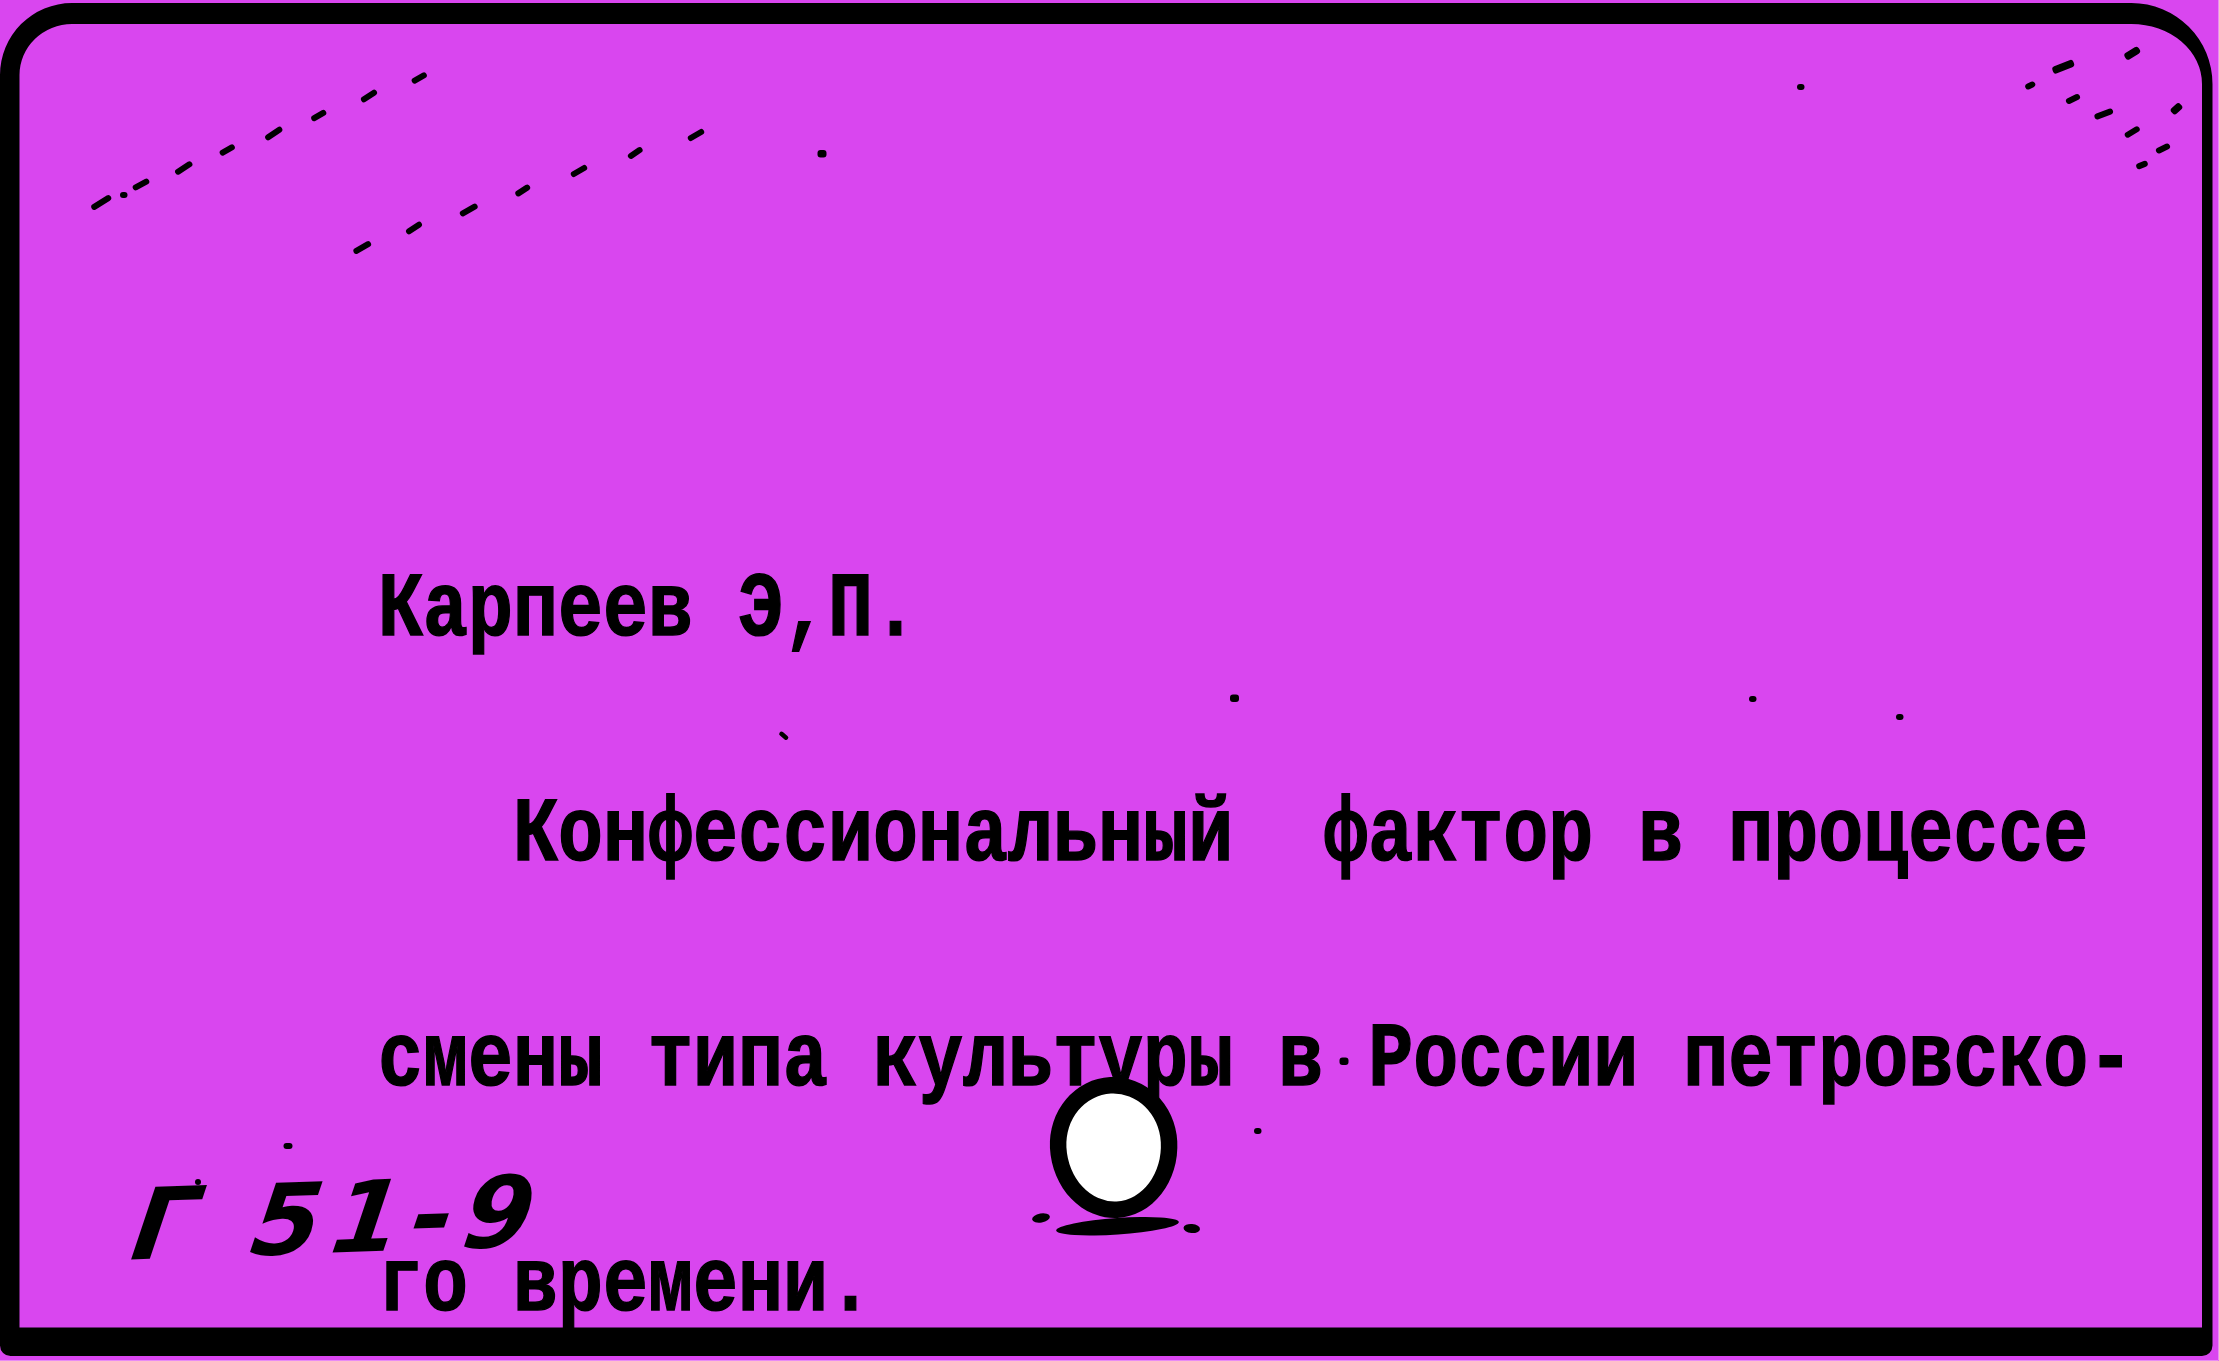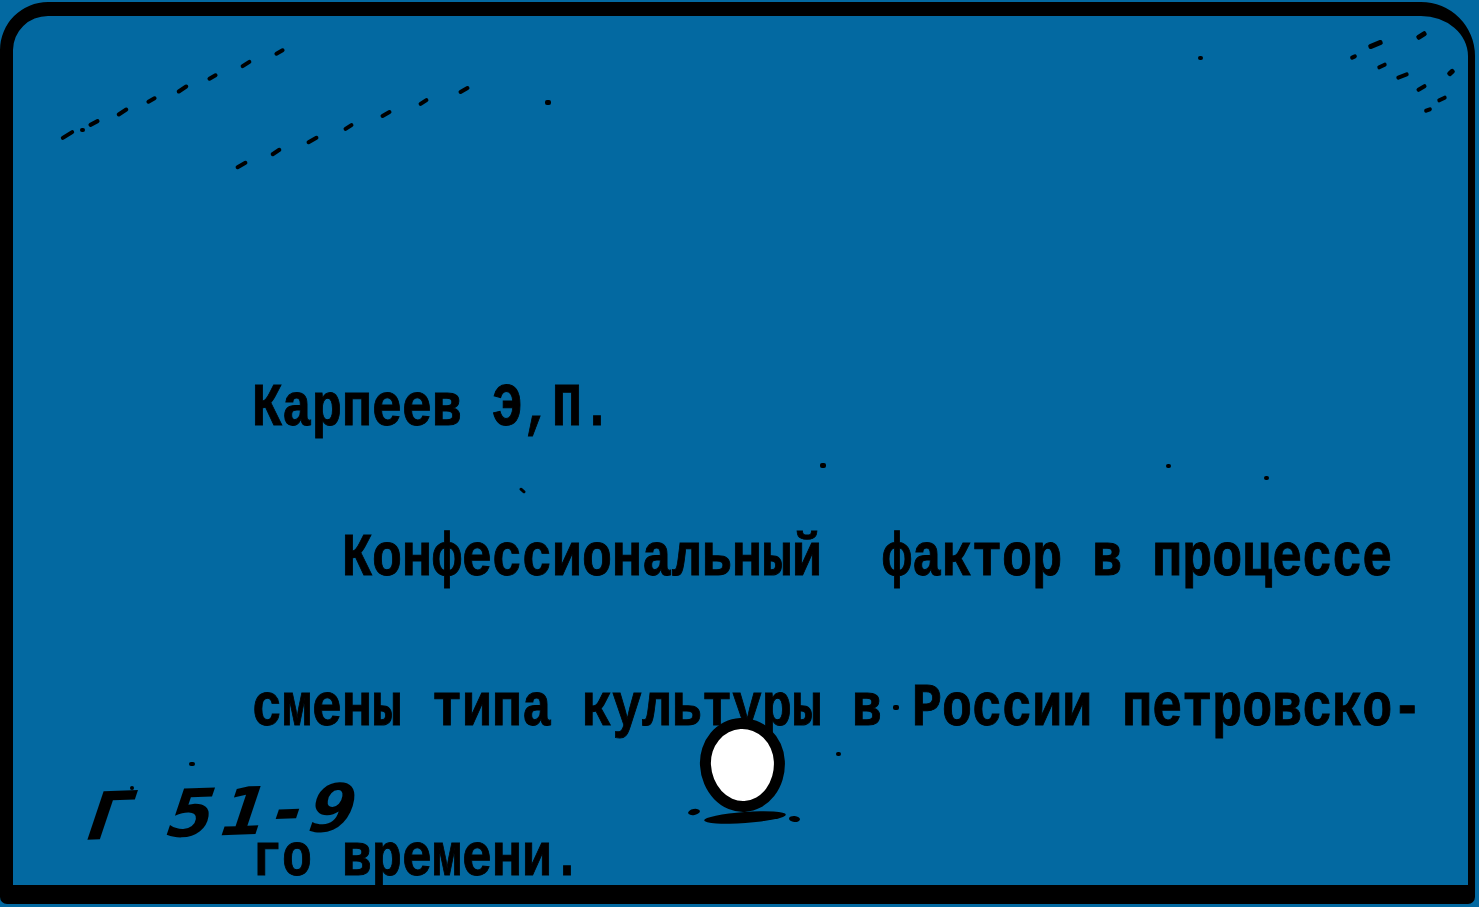--- a/index.html
+++ b/index.html
@@ -5,21 +5,21 @@
   html, body { margin: 0; padding: 0; }
   body {
     width: 1479px; height: 907px;
     background: #ffffff;
     position: relative;
     overflow: hidden;
     font-family: "Liberation Sans", sans-serif;
   }
   .scan {
     position: absolute; inset: 0;
-    background: #0369a1;
+    background: #d946ef;
   }
   
   .frame {
     position: absolute;
     left: 0px; top: 2px;
     width: 1475px; height: 902px;
     box-sizing: border-box;
     border-style: solid;
     border-color: #000;
     border-width: 14px 7px 19px 13px;

